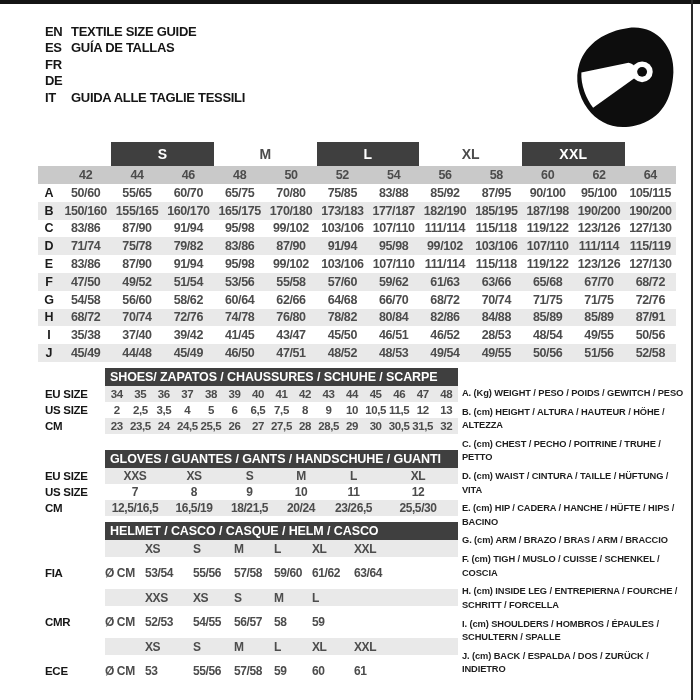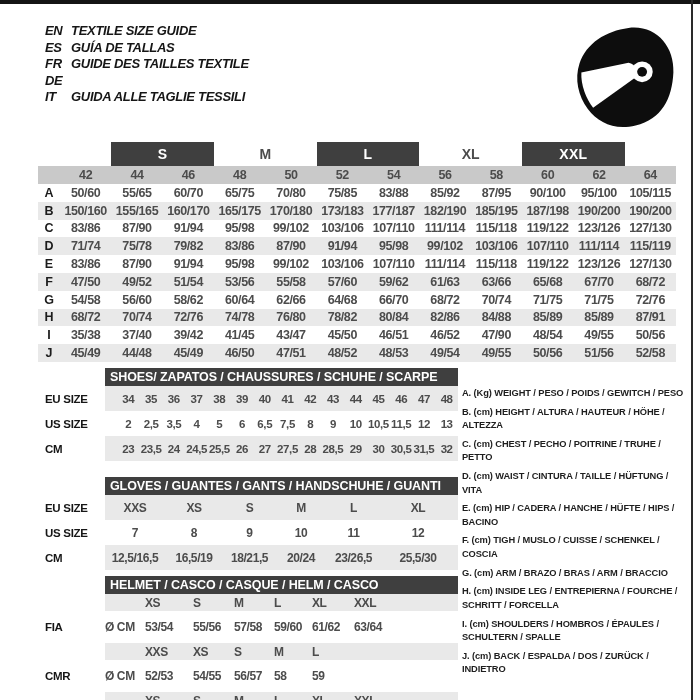--- a/index.html
+++ b/index.html
@@ -9,21 +9,21 @@
     background: #ffffff;
     font-family: "Liberation Sans", sans-serif;
     overflow: hidden;
     color: #4c4c4c;
   }
   .top-line { position: absolute; left: 0; top: 0; width: 700px; height: 4px; background: #141414; }
   .right-line { position: absolute; left: 691px; top: 0; width: 2px; height: 700px; background: #2a2a2a; }
 
   
   .langs { position: absolute; left: 45px; top: 23px; }
-  .lang-row { display: flex; height: 16.5px; align-items: flex-start; font-style: italic; }
+  .lang-row { display: flex; height: 16.5px; align-items: center; }
   .lang-code { width: 26px; font-size: 13px; font-weight: 700; color: #161616; letter-spacing: -0.3px; }
   .lang-text { font-size: 13px; font-weight: 700; color: #161616; letter-spacing: -0.3px; }
 
   
   .helmet-icon { position: absolute; left: 566px; top: 20px; width: 118px; height: 114px; }
 
   
   .main-table { position: absolute; left: 38px; top: 142px; width: 638px; }
   .mt-grid { display: grid; grid-template-columns: 22px repeat(12, 1fr); }
   .size-groups-row { height: 24px; }
@@ -48,29 +48,29 @@
     font-size: 12.5px; font-weight: 700; color: #1c1c1c;
   }
 
   
   .bottom { position: absolute; left: 38px; top: 368px; width: 420px; text-align: right; }
   .sec-header {
     margin-left: 67px; height: 18px; background: #3f3f3f; color: #ffffff;
     font-size: 12.5px; font-weight: 700; letter-spacing: -0.1px;
     display: flex; align-items: center; padding-left: 5px; white-space: nowrap;
   }
-  .b-row { display: flex; height: 25px; }
+  .b-row { display: flex; height: 16px; }
   .b-label { width: 67px; font-size: 11.5px; font-weight: 700; color: #161616; display: flex; align-items: center; padding-left: 7px; letter-spacing: -0.3px; }
   .b-data { flex: 1; display: grid; align-items: center; }
   .b-data.stripe { background: #e9e9e9; }
   .b-cell {
     font-size: 11.5px; font-weight: 700; color: #4c4c4c; letter-spacing: -0.4px;
     display: flex; align-items: center; justify-content: center; white-space: nowrap;
   }
-  .shoes-grid { grid-template-columns: repeat(15, 1fr); padding-left: 12px; }
+  .shoes-grid { grid-template-columns: repeat(15, 1fr); }
   .gloves-grid { grid-template-columns: 60px 58px 53px 50px 55px 74px; }
   .gloves-grid .b-cell { font-size: 12px; }
   .helmet-grid { grid-template-columns: 40px 48px 41px 40px 38px 42px 1fr; }
   .helmet-grid .b-cell { justify-content: flex-start; font-size: 12px; }
   .gap16 { height: 16px; } .gap6 { height: 6px; }
   .h-row { height: 17px; } .h-row-val { height: 32px; }
 
   
   .legend { position: absolute; left: 462px; top: 387px; width: 228px; }
   .legend-item {
@@ -88,21 +88,20 @@
     <div class="lang-row">
       <div class="lang-code">EN</div>
       <div class="lang-text">TEXTILE SIZE GUIDE</div>
     </div>
     <div class="lang-row">
       <div class="lang-code">ES</div>
       <div class="lang-text">GUÍA DE TALLAS</div>
     </div>
     <div class="lang-row">
       <div class="lang-code">FR</div>
-      <div class="lang-text">GUIDE DES TAILLES TEXTILE</div>
     </div>
     <div class="lang-row">
       <div class="lang-code">DE</div>
     </div>
     <div class="lang-row">
       <div class="lang-code">IT</div>
       <div class="lang-text">GUIDA ALLE TAGLIE TESSILI</div>
     </div>
   </div>
 
@@ -262,21 +261,21 @@
       <div class="mt-grid mt-row">
         <div class="mt-letter">I</div>
         <div class="mt-cell">35/38</div>
         <div class="mt-cell">37/40</div>
         <div class="mt-cell">39/42</div>
         <div class="mt-cell">41/45</div>
         <div class="mt-cell">43/47</div>
         <div class="mt-cell">45/50</div>
         <div class="mt-cell">46/51</div>
         <div class="mt-cell">46/52</div>
-        <div class="mt-cell">47/90</div>
+        <div class="mt-cell">28/53</div>
         <div class="mt-cell">48/54</div>
         <div class="mt-cell">49/55</div>
         <div class="mt-cell">50/56</div>
       </div>
       <div class="mt-grid mt-row stripe">
         <div class="mt-letter">J</div>
         <div class="mt-cell">45/49</div>
         <div class="mt-cell">44/48</div>
         <div class="mt-cell">45/49</div>
         <div class="mt-cell">46/50</div>
@@ -468,18 +467,18 @@
       </div>
     </div>
 </div>
 
 <div class="legend">
     <div class="legend-item">A. (Kg) WEIGHT / PESO / POIDS / GEWITCH / PESO</div>
     <div class="legend-item">B. (cm) HEIGHT / ALTURA / HAUTEUR / HÖHE / ALTEZZA</div>
     <div class="legend-item">C. (cm) CHEST / PECHO / POITRINE / TRUHE / PETTO</div>
     <div class="legend-item">D. (cm) WAIST / CINTURA / TAILLE / HÜFTUNG / VITA</div>
     <div class="legend-item">E. (cm) HIP / CADERA / HANCHE / HÜFTE / HIPS / BACINO</div>
+    <div class="legend-item">G. (cm) ARM / BRAZO / BRAS / ARM / BRACCIO</div>
     <div class="legend-item">F. (cm) TIGH / MUSLO / CUISSE / SCHENKEL / COSCIA</div>
-    <div class="legend-item">G. (cm) ARM / BRAZO / BRAS / ARM / BRACCIO</div>
     <div class="legend-item">H. (cm) INSIDE LEG / ENTREPIERNA / FOURCHE / SCHRITT / FORCELLA</div>
     <div class="legend-item">I. (cm) SHOULDERS / HOMBROS / ÉPAULES / SCHULTERN / SPALLE</div>
     <div class="legend-item">J. (cm) BACK / ESPALDA / DOS / ZURÜCK / INDIETRO</div>
   </div>
 
 </body></html>

